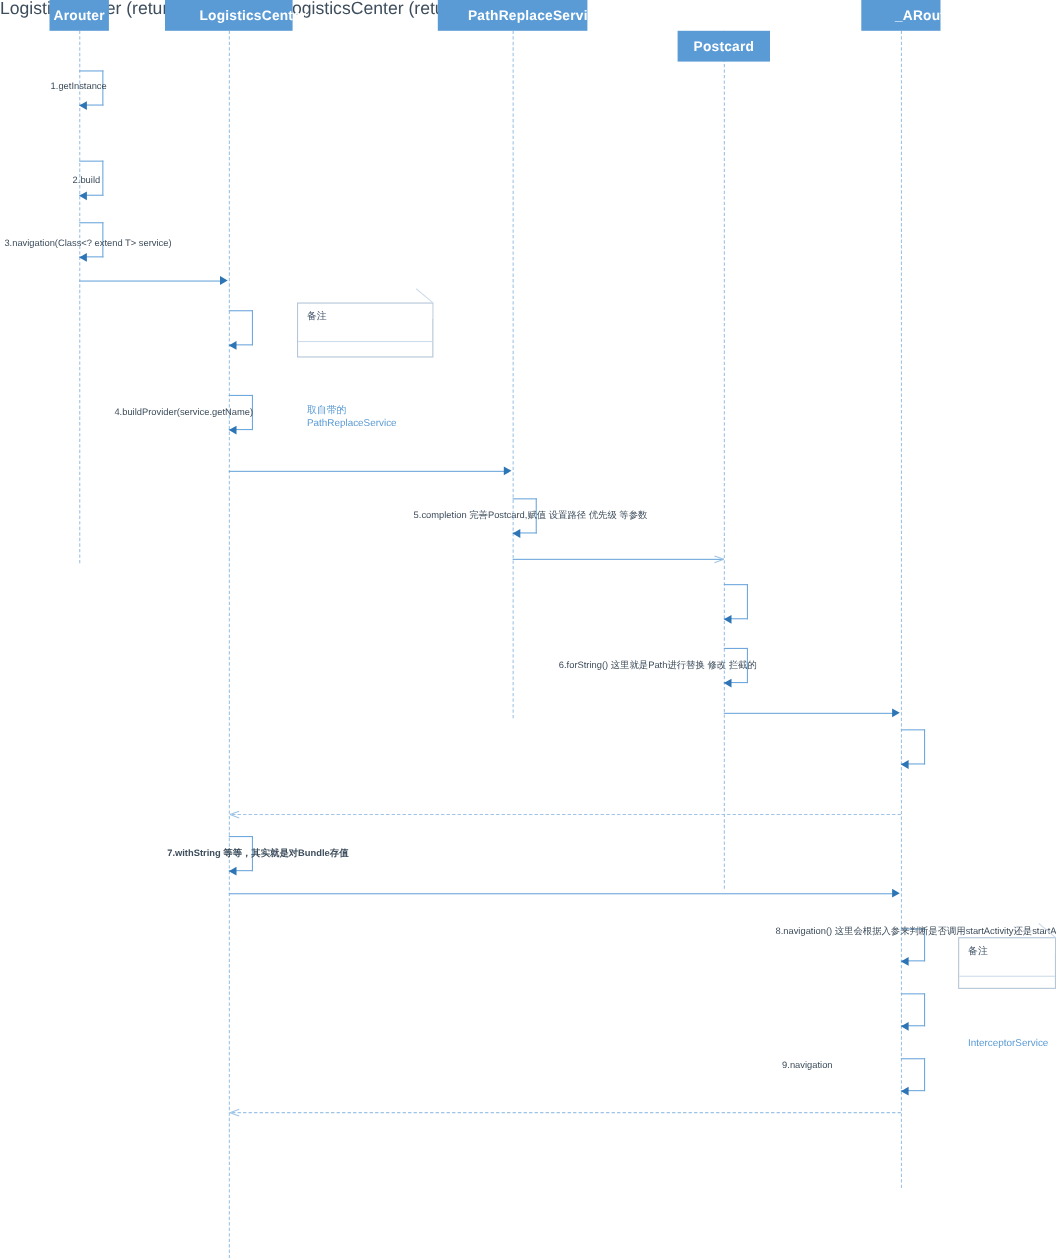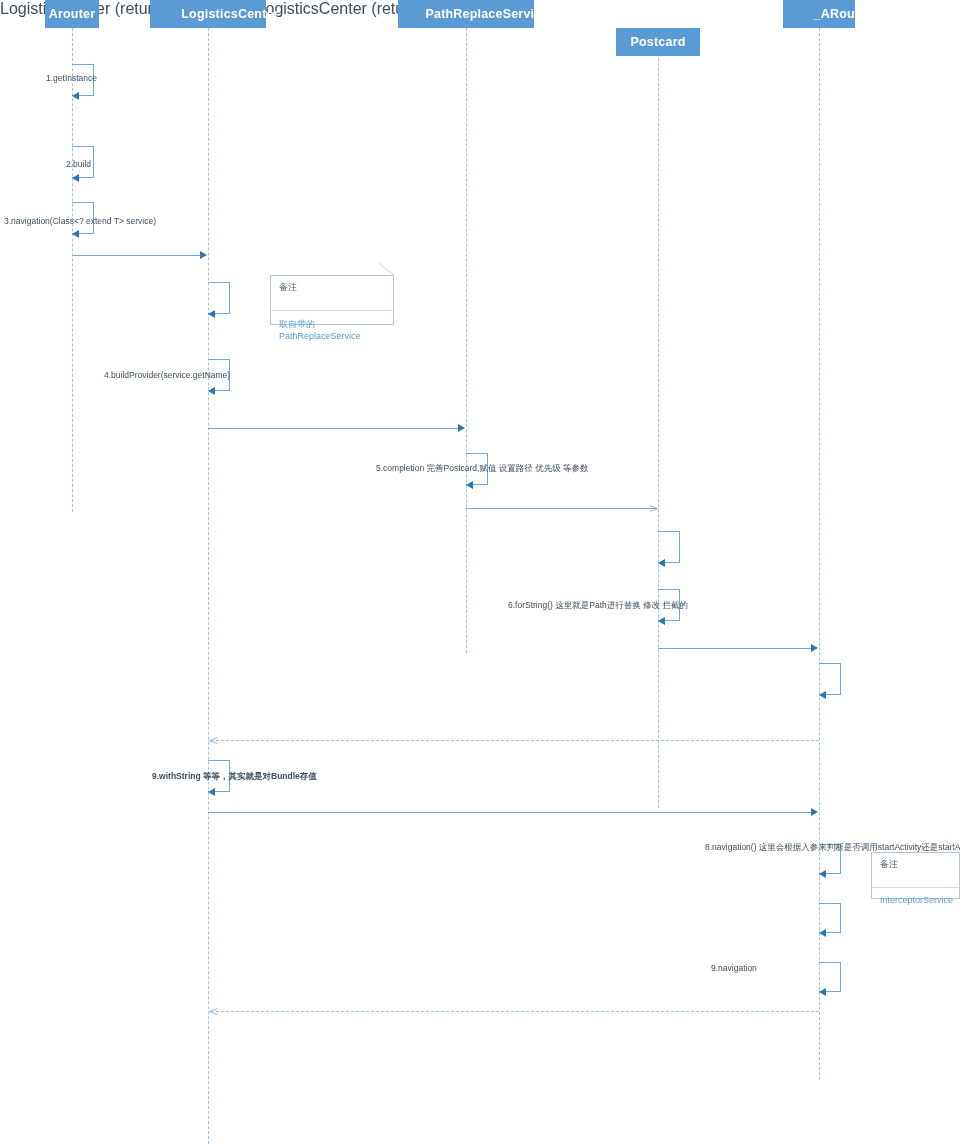--- a/index.html
+++ b/index.html
@@ -115,20 +115,21 @@
     font-size: 9px;
     color: #45576b;
     padding: 5px 8px 16px 8px;
     border-bottom: 1px solid #cfdceb;
     position: relative;
   }
   .note .note-body {
     font-size: 9px;
     color: #5b9bd5;
     padding: 7px 8px;
+    margin-top: 48px;
   }
   .note .fold {
     position: absolute;
     right: 0; top: 0;
     width: 0; height: 0;
     border-left: 14px solid transparent;
     border-bottom: 14px solid #ffffff;
   }
   .note .fold-line {
     position: absolute;
@@ -239,21 +240,21 @@
   <div class="arrowhead left" style="left:819px; top:691px;"></div>
   <div class="msg-label" style="left:796px; top:682px; transform:translateY(-50%);"></div>
 
    LogisticsCenter (return) ====== --&gt;
   <div class="harrow dashed" style="left:211px; top:740px; width:608px;"></div>
   <div class="arrowhead open-left" style="left:209px; top:736px;"></div>
 
   
   <div class="selfloop" style="left:208px; top:760px; height:32px;"></div>
   <div class="arrowhead left" style="left:208px; top:788px;"></div>
-  <div class="msg-label bold" style="left:152px; top:776px; transform:translateY(-50%);">9.withString 等等，其实就是对Bundle存值</div>
+  <div class="msg-label bold" style="left:152px; top:776px; transform:translateY(-50%);">7.withString 等等，其实就是对Bundle存值</div>
 
   
   <div class="harrow" style="left:208px; top:812px; width:605px;"></div>
   <div class="arrowhead right" style="left:811px; top:808px;"></div>
 
   
   <div class="selfloop" style="left:819px; top:844px; height:30px;"></div>
   <div class="arrowhead left" style="left:819px; top:870px;"></div>
   <div class="msg-label" style="left:705px; top:847px; transform:translateY(-50%);">8.navigation() 这里会根据入参来判断是否调用startActivity还是startActivityResult</div>
 

